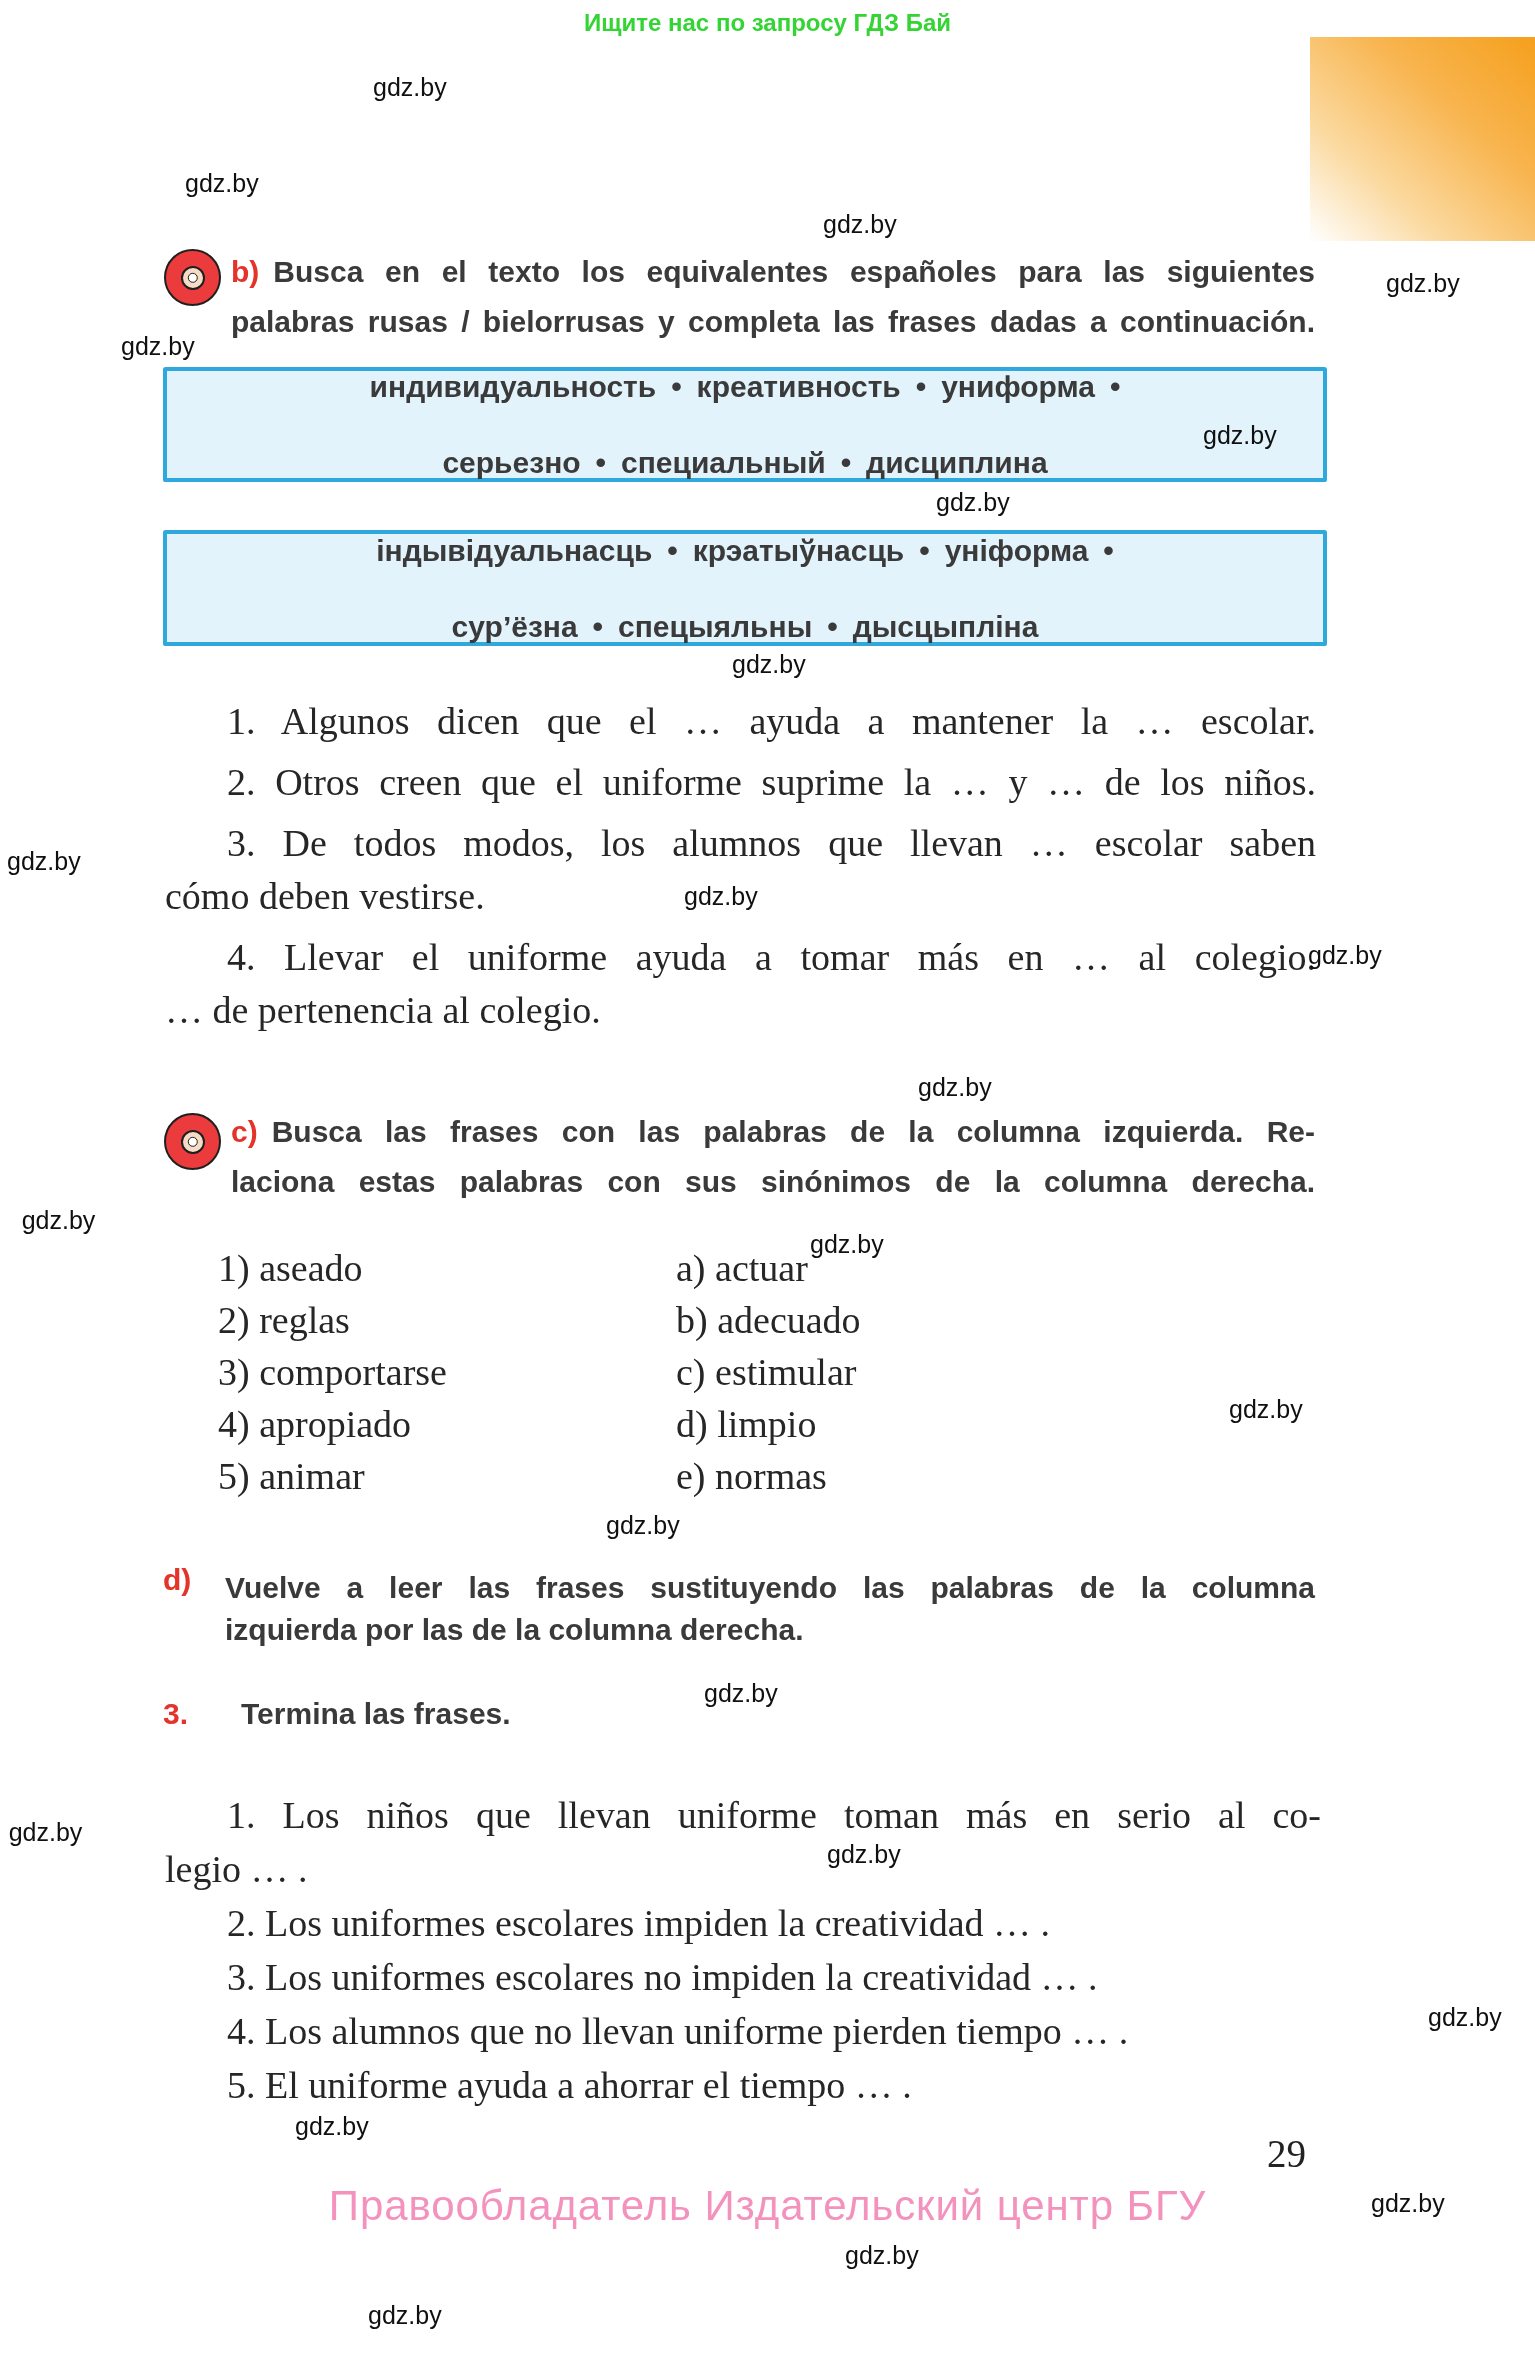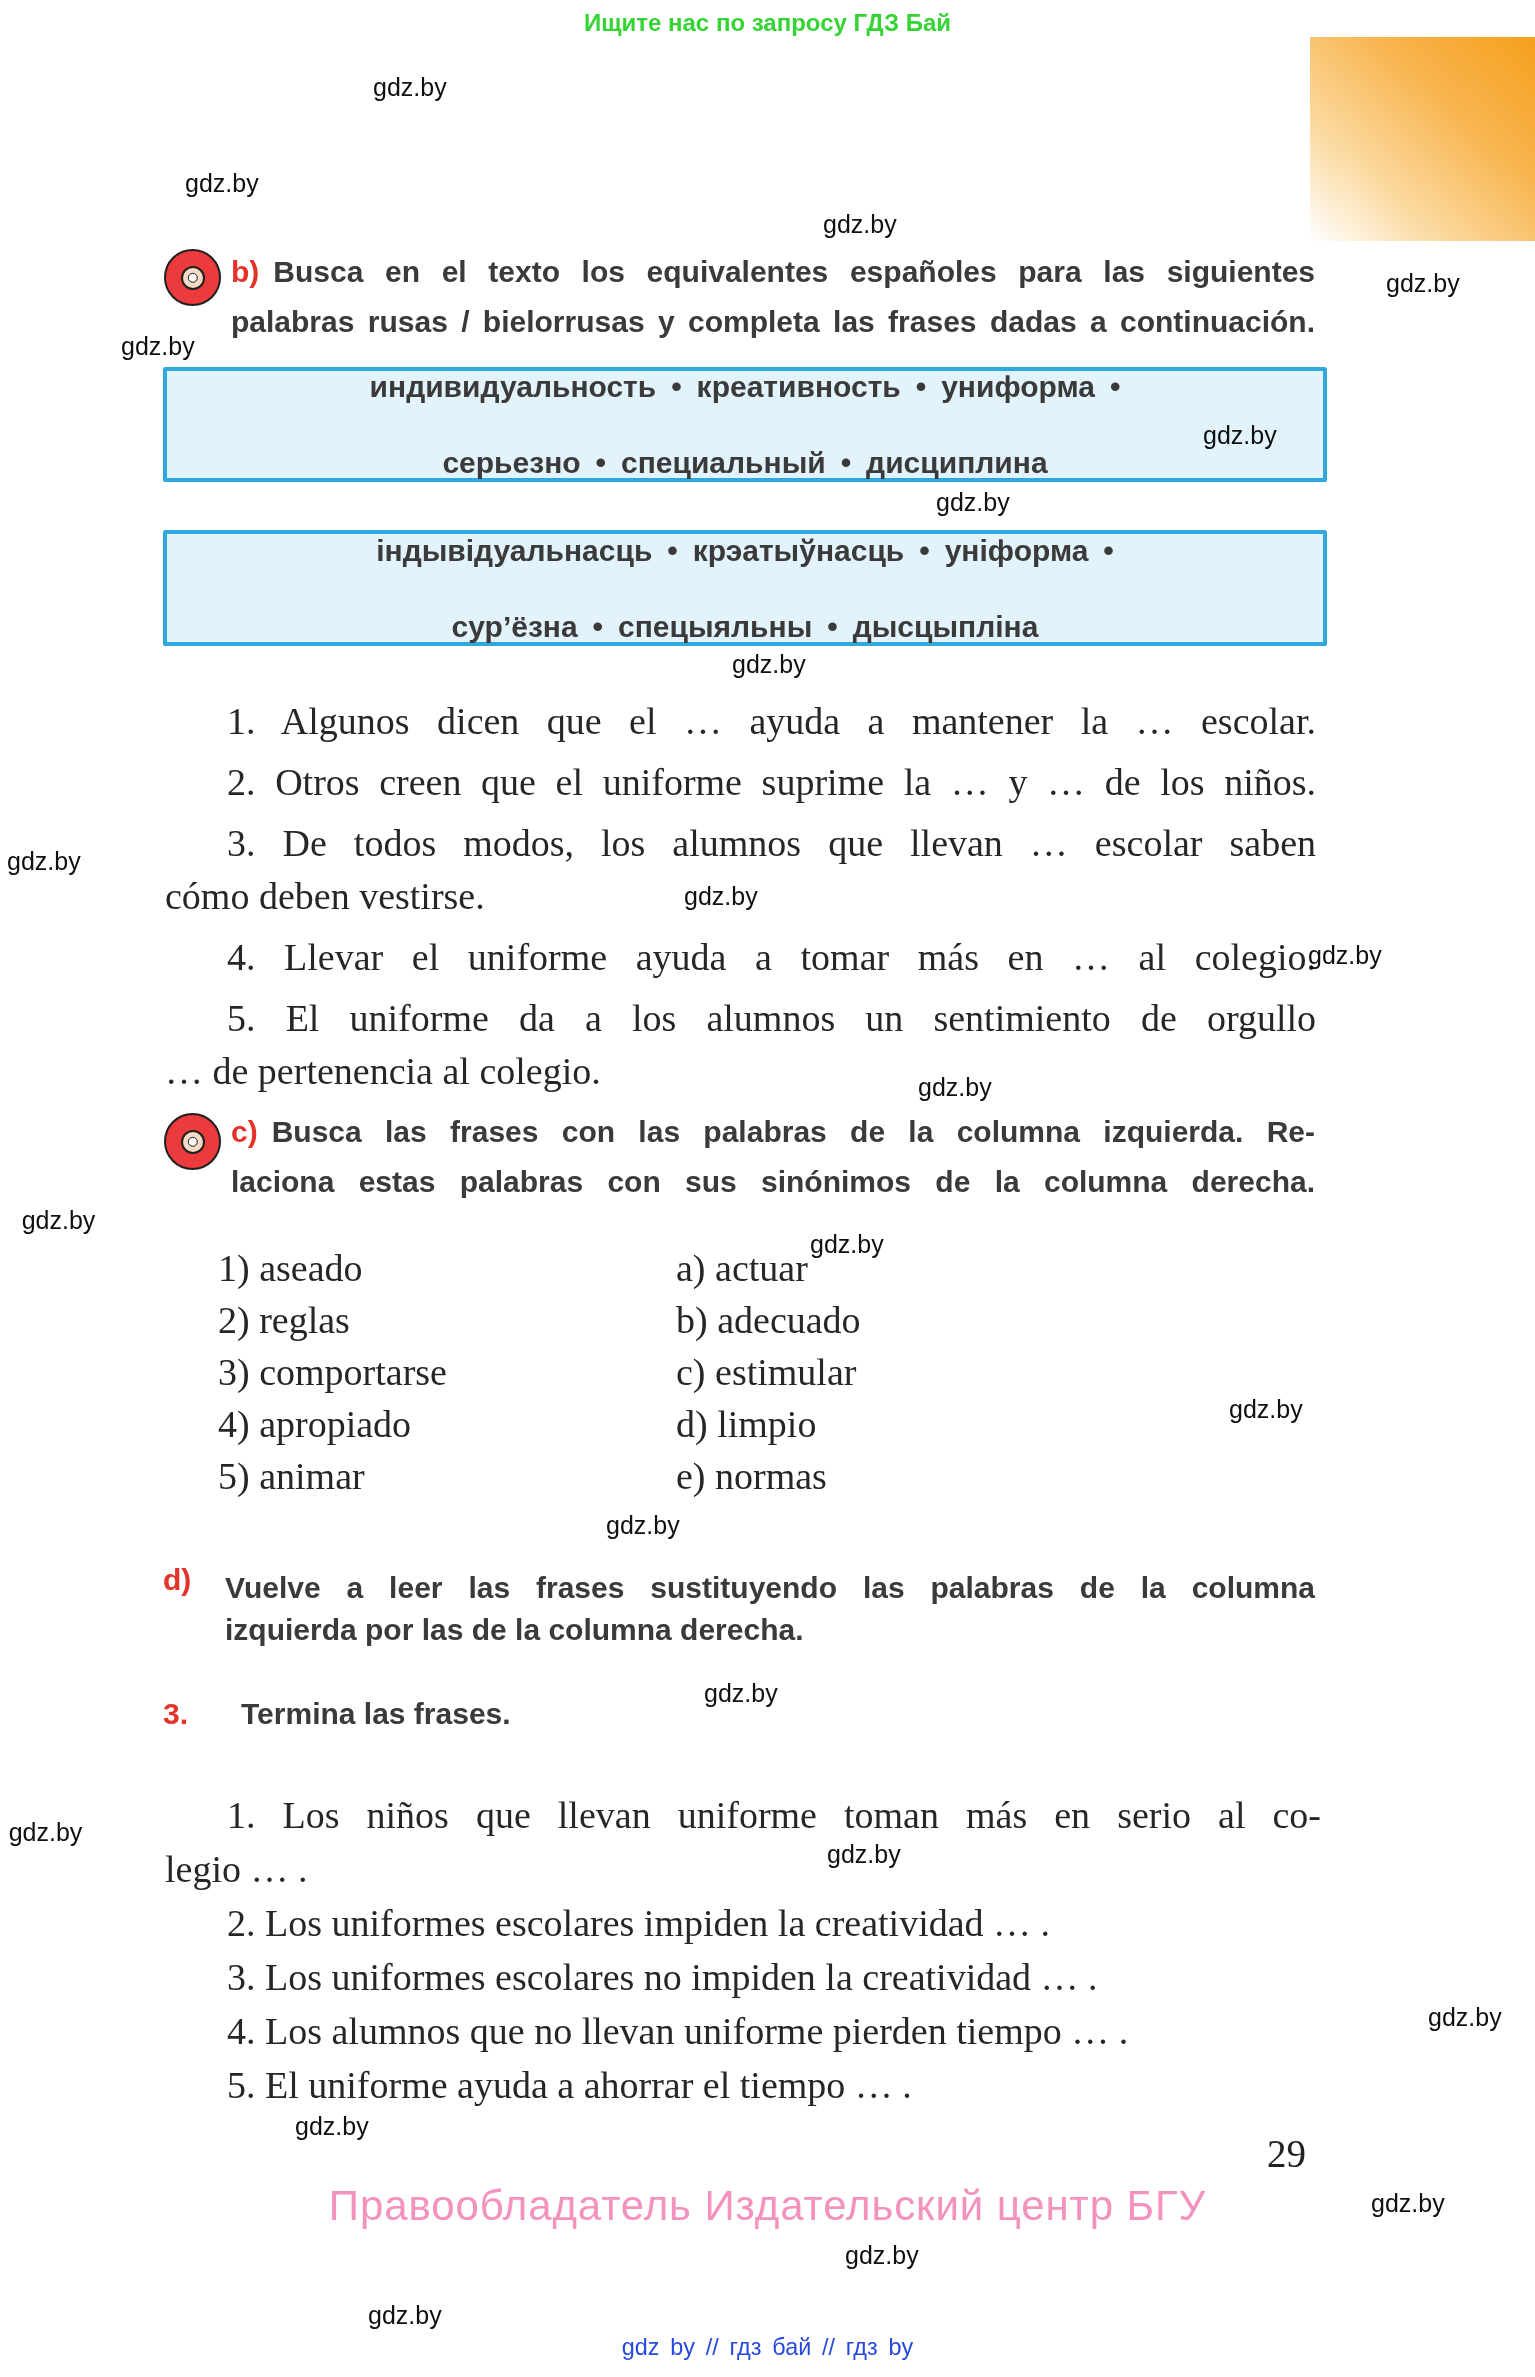--- a/index.html
+++ b/index.html
@@ -114,21 +114,20 @@
     <div>індывідуальнасць • крэатыўнасць • уніформа •</div>
     <div>сур’ёзна • спецыяльны • дысцыпліна</div>
   </div>
 
   <div class="serif-list" style="left:165px;top:687px;width:1151px;">
     <div class="jline indent">1. Algunos dicen que el … ayuda a mantener la … escolar.</div>
     <div class="jline indent">2. Otros creen que el uniforme suprime la … y … de los niños.</div>
     <div class="jline indent">3. De todos modos, los alumnos que llevan … escolar saben</div>
     <div class="lline">cómo deben vestirse.</div>
     <div class="jline indent">4. Llevar el uniforme ayuda a tomar más en … al colegio.</div>
-    <div class="jline indent">5. El uniforme da a los alumnos un sentimiento de orgullo</div>
     <div class="lline">… de pertenencia al colegio.</div>
   </div>
 
   <div class="cd-icon" style="left:164px;top:1113px;">
     <div class="cd-mid"></div>
     <div class="cd-center"></div>
   </div>
 
   <div class="sans-block" style="left:231px;top:1103px;width:1084px;">
     <div class="jline"><span class="red-label">c)</span><span>Busca las frases con las palabras de la columna izquierda. Re-</span></div>
@@ -166,21 +165,20 @@
     <div class="lline indent">2. Los uniformes escolares impiden la creatividad … .</div>
     <div class="lline indent">3. Los uniformes escolares no impiden la creatividad … .</div>
     <div class="lline indent">4. Los alumnos que no llevan uniforme pierden tiempo … .</div>
     <div class="lline indent">5. El uniforme ayuda a ahorrar el tiempo … .</div>
   </div>
 
   <div class="page-number">29</div>
 
   <div class="copyright">Правообладатель Издательский центр БГУ</div>
 
-  <div class="footer-links">gdz by // гдз бай // гдз by</div>
 
   <span class="wm" style="left:373px;top:73px;">gdz.by</span>
   <span class="wm" style="left:185px;top:169px;">gdz.by</span>
   <span class="wm" style="left:823px;top:210px;">gdz.by</span>
   <span class="wm" style="left:1386px;top:269px;">gdz.by</span>
   <span class="wm" style="left:121px;top:332px;">gdz.by</span>
   <span class="wm" style="left:1203px;top:421px;">gdz.by</span>
   <span class="wm" style="left:936px;top:488px;">gdz.by</span>
   <span class="wm" style="left:732px;top:650px;">gdz.by</span>
   <span class="wm" style="left:7px;top:847px;">gdz.by</span>

